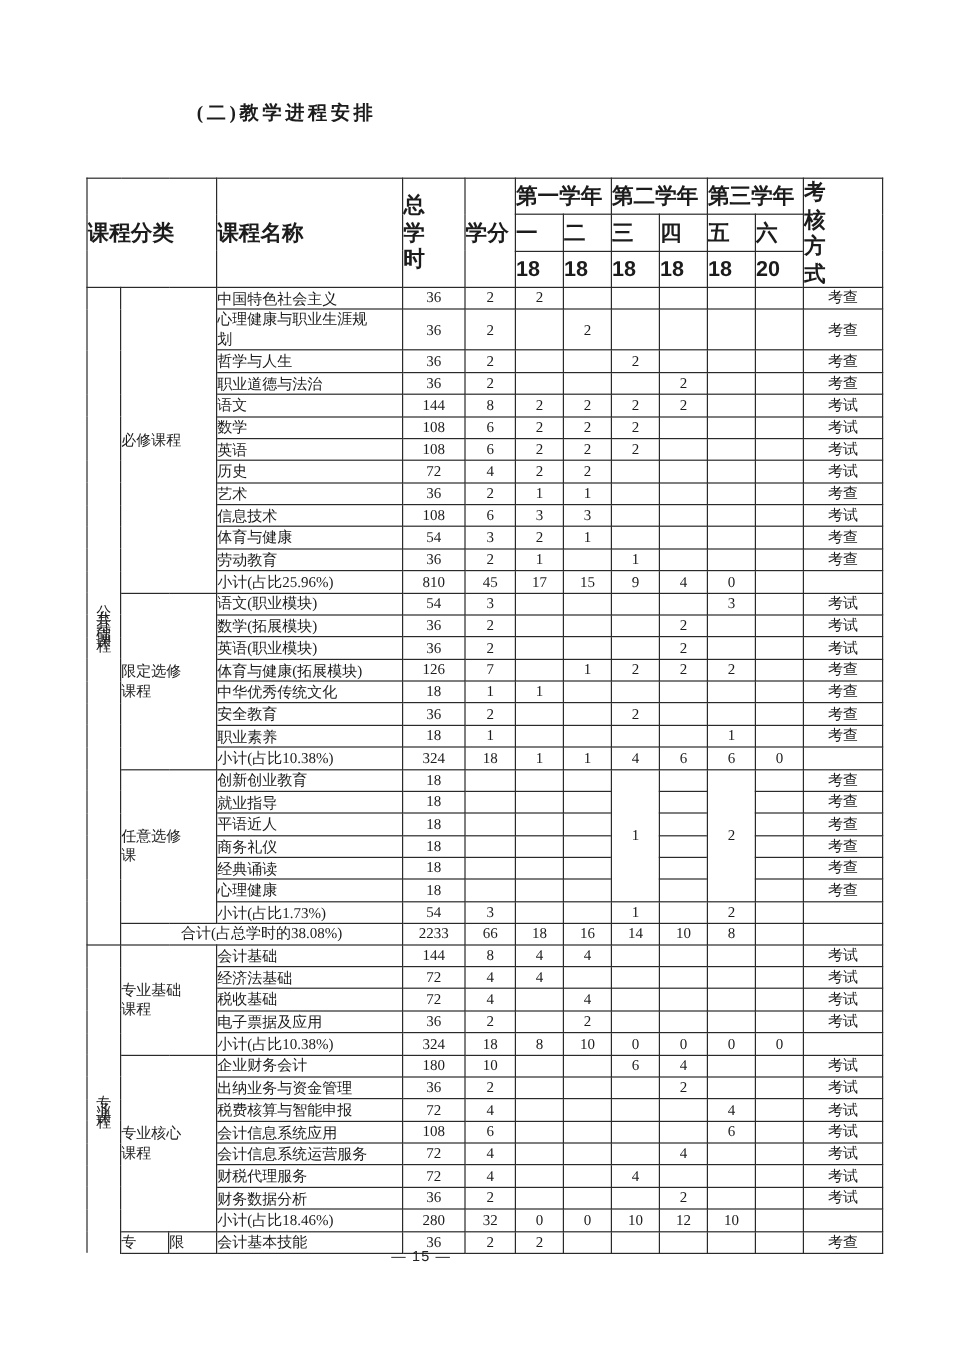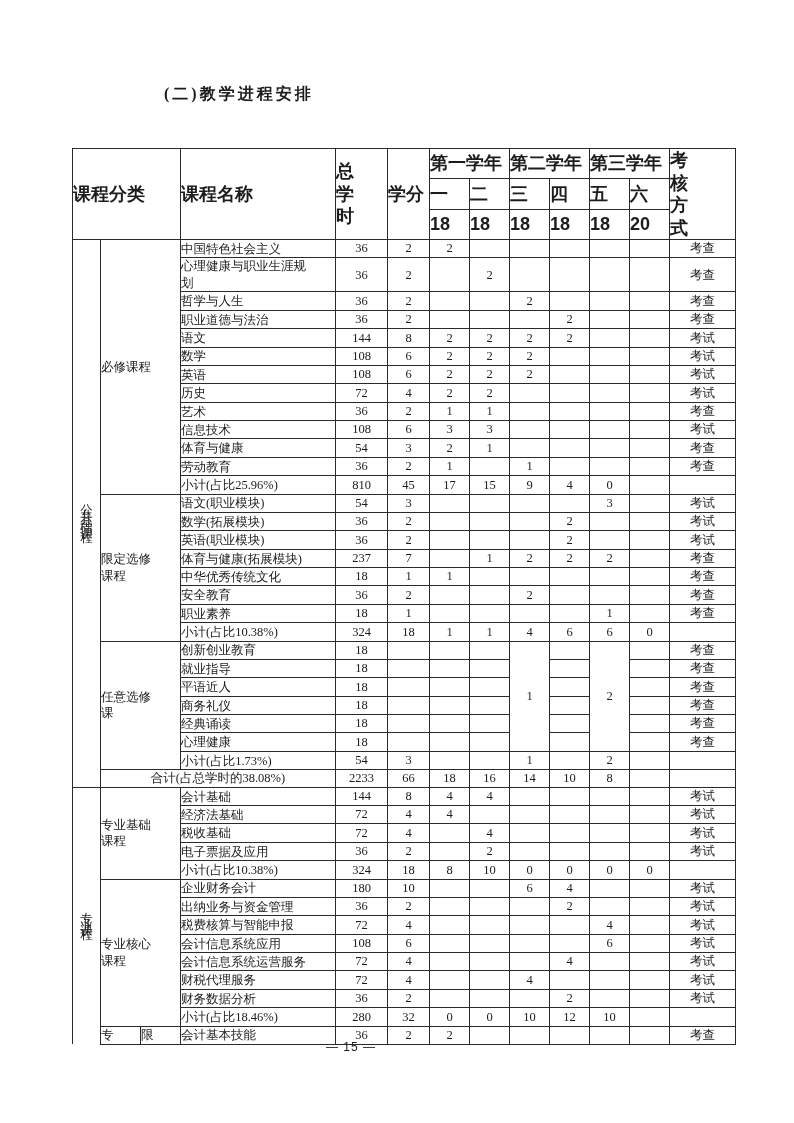--- a/index.html
+++ b/index.html
@@ -291,21 +291,21 @@
           <td class="num"></td>
           <td class="num"></td>
           <td class="num"></td>
           <td class="num">2</td>
           <td class="num"></td>
           <td class="num"></td>
           <td class="num">考试</td>
         </tr>
         <tr>
           <td class="course"><span class="cw">体育与健康(拓展模块)</span></td>
-          <td class="num">237</td>
+          <td class="num">126</td>
           <td class="num">7</td>
           <td class="num"></td>
           <td class="num">1</td>
           <td class="num">2</td>
           <td class="num">2</td>
           <td class="num">2</td>
           <td class="num"></td>
           <td class="num">考查</td>
         </tr>
         <tr>

